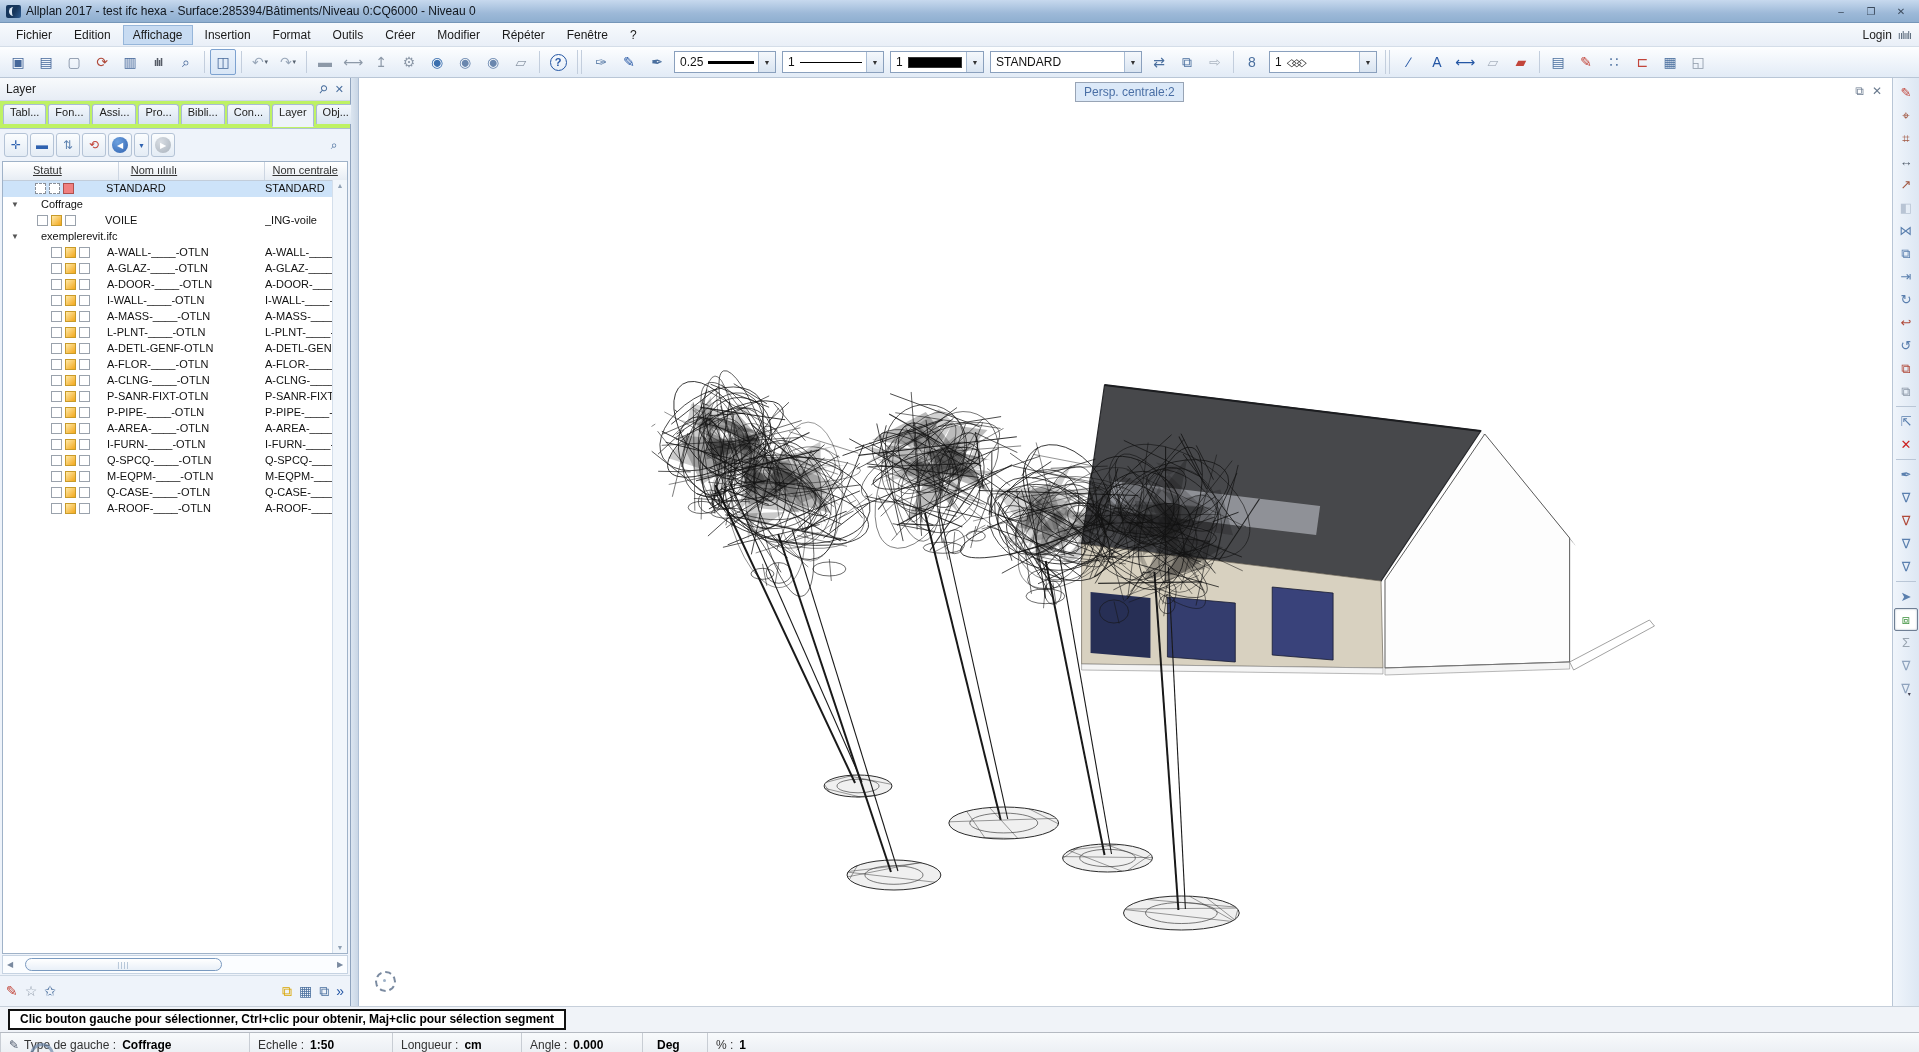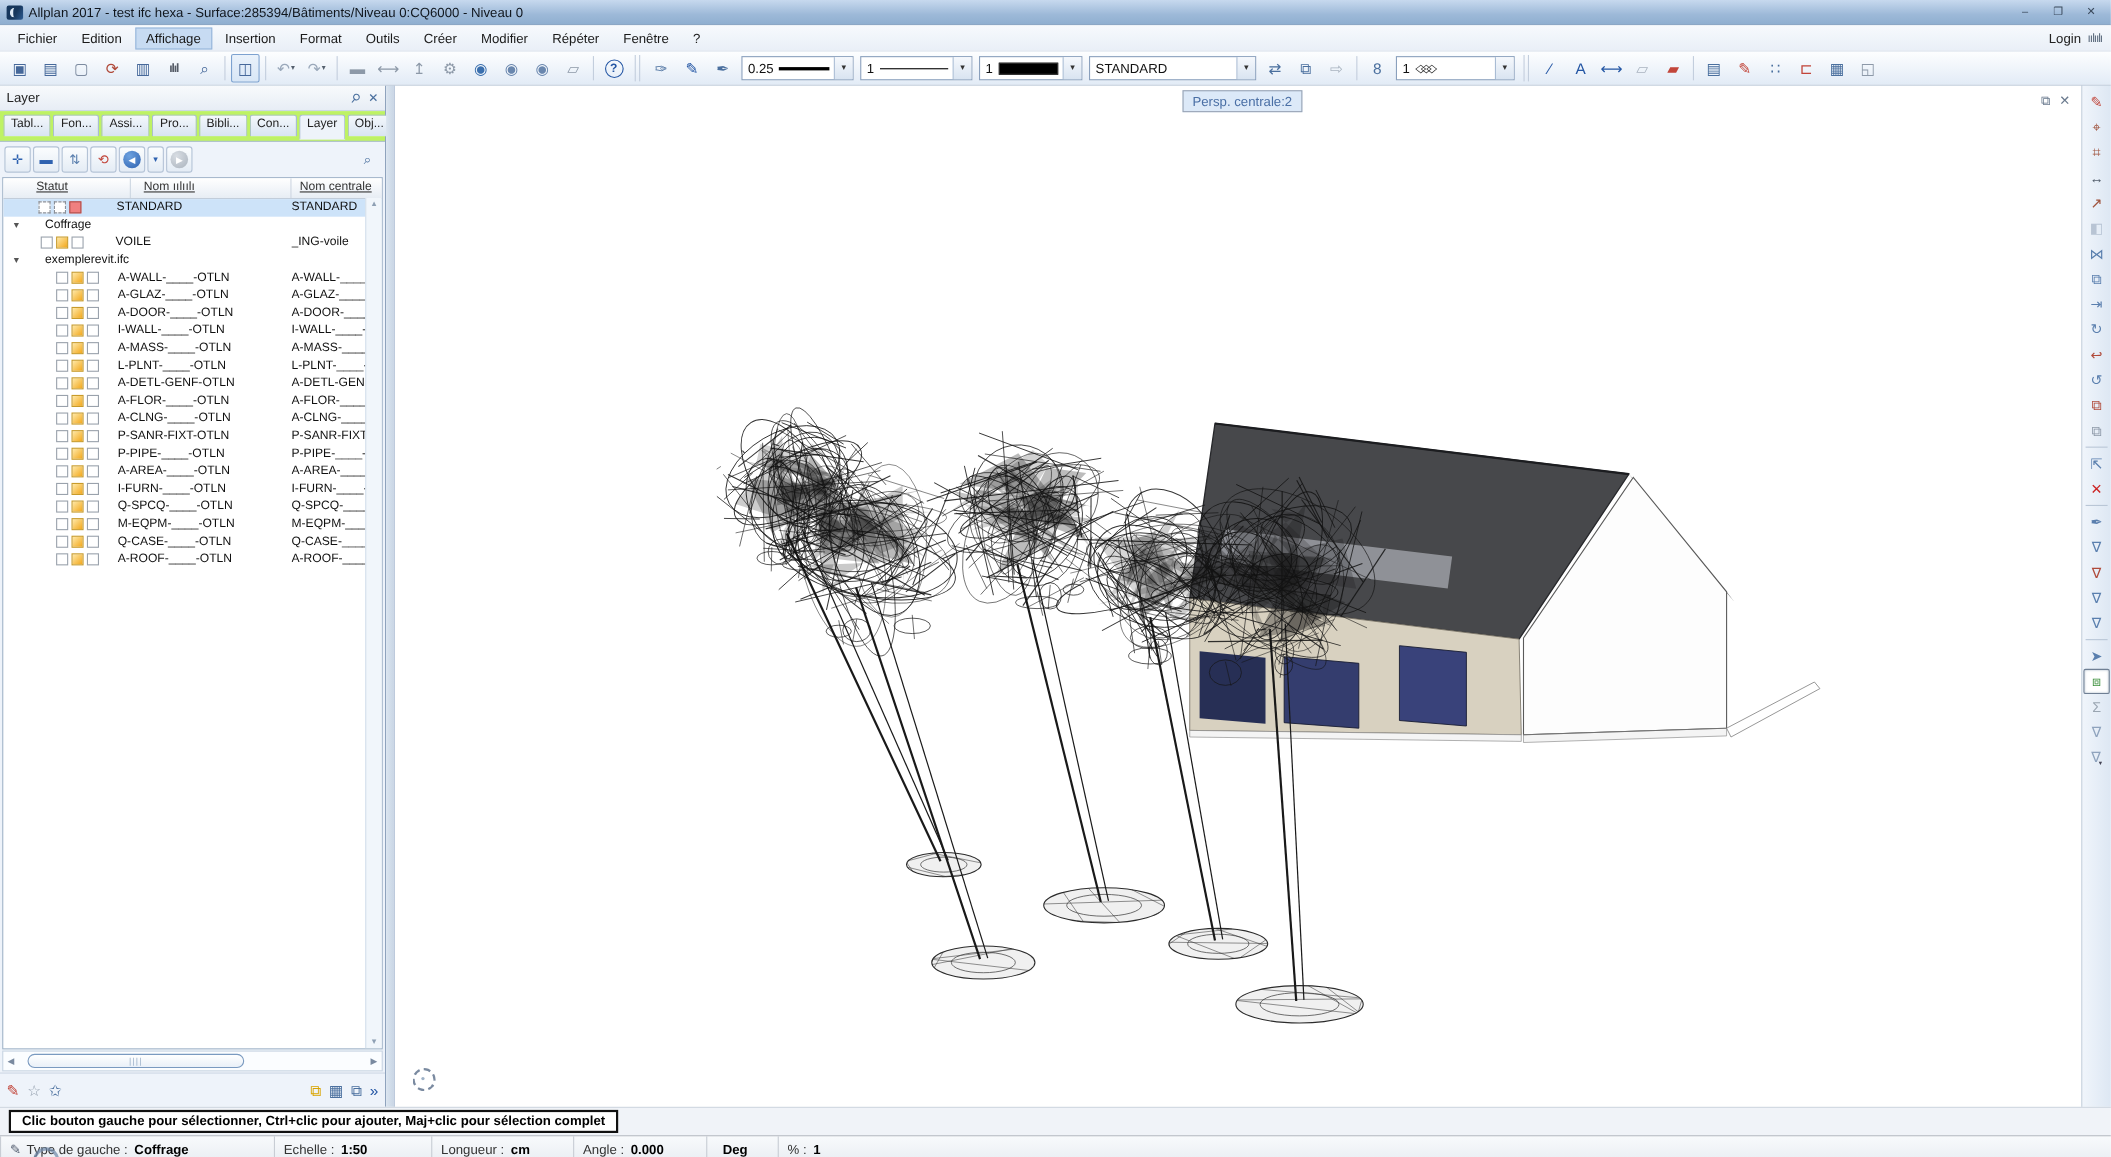--- a/index.html
+++ b/index.html
@@ -1066,21 +1066,21 @@
         <span style="color: rgb(143, 163, 189);">∇</span>
       </span>
       <span class="rbtn">
         <span style="color: rgb(143, 163, 189);">∇</span>
         <span class="caret">▾</span>
       </span>
     </div>
 </div>
 
 <div class="message-row">
-  <span class="message-box">Clic bouton gauche pour sélectionner, Ctrl+clic pour ajouter, Maj+clic pour sélection complet</span>
+  <span class="message-box">Clic bouton gauche pour sélectionner, Ctrl+clic pour obtenir, Maj+clic pour sélection segment</span>
 </div>
 
 <div class="statusbar">
   <span id="status-segments" style="display:flex;height:100%;">
       <span class="seg" style="width: 232px;">
         <span class="icon">✎</span>
         <span class="lbl">Type de gauche :</span>
         <span class="val">Coffrage</span>
       </span>
       <span class="seg" style="width: 126px;">

